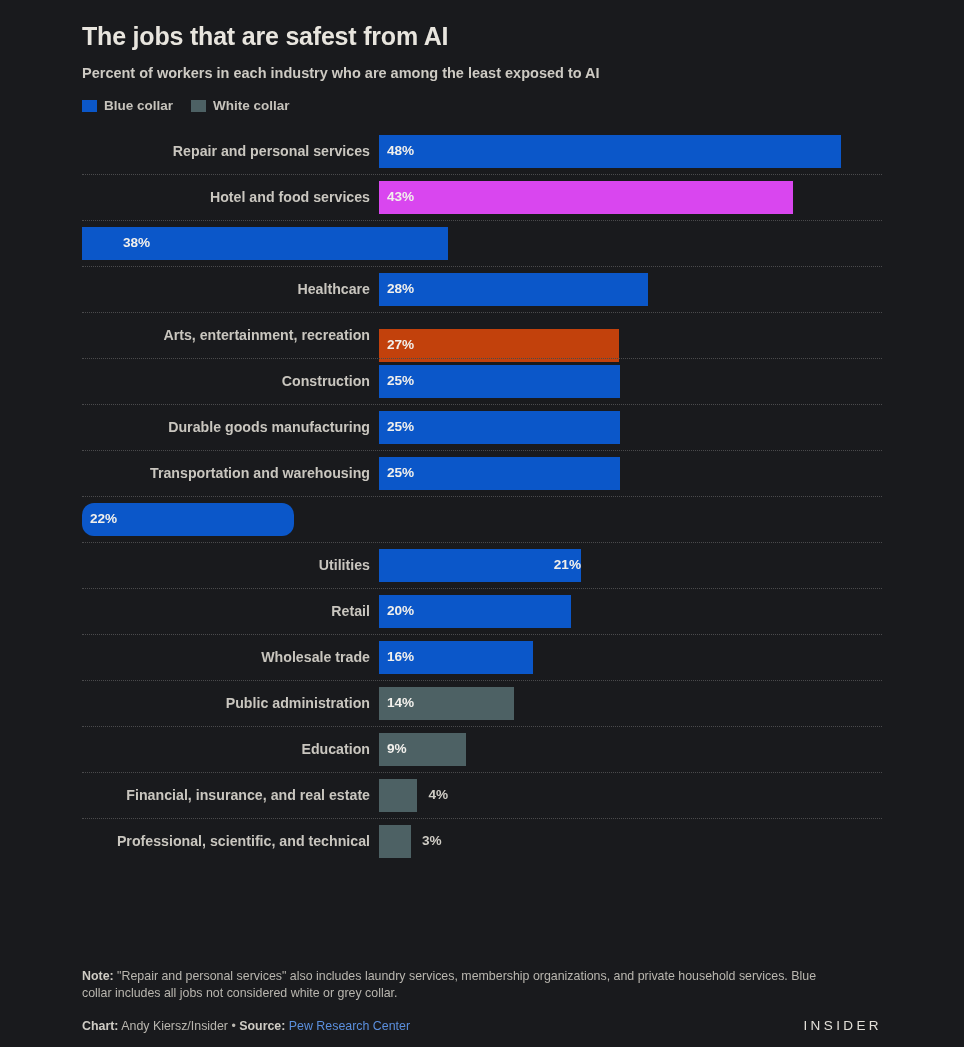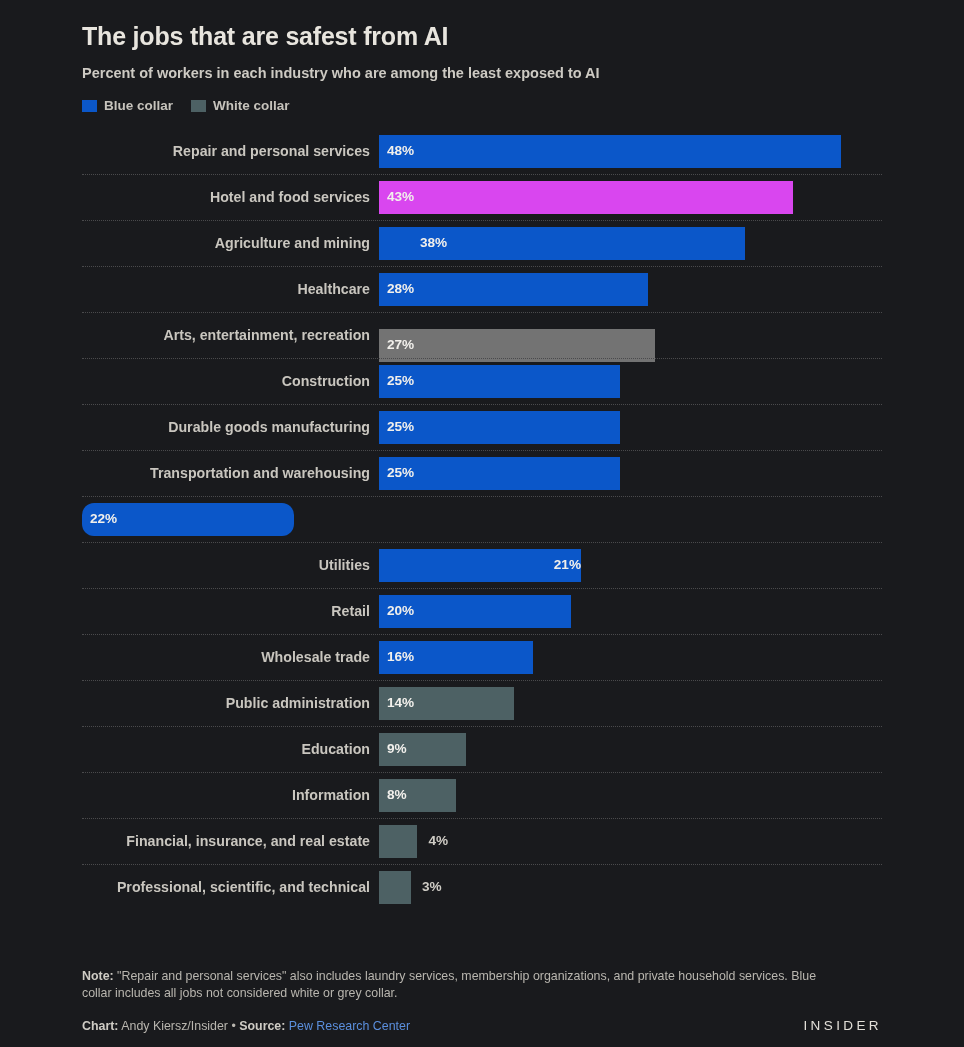--- a/index.html
+++ b/index.html
@@ -182,39 +182,38 @@
       </div>
       <div class="row">
         <div class="row-label">Hotel and food services</div>
         <div class="bar-wrap">
           <div class="bar" style="width: 413.66px; background: #d946ef;">
             <span class="bar-value">43%</span>
           </div>
         </div>
       </div>
       <div class="row">
-        <div class="row-label">Agriculture and mining</div>
         <div class="bar-wrap">
           <div class="bar" style="width: 365.56px; background: rgb(11, 87, 201); padding-left: 41px;">
             <span class="bar-value">38%</span>
           </div>
         </div>
       </div>
       <div class="row">
         <div class="row-label">Healthcare</div>
         <div class="bar-wrap">
           <div class="bar" style="width: 269.36px; background: rgb(11, 87, 201);">
             <span class="bar-value">28%</span>
           </div>
         </div>
       </div>
       <div class="row">
         <div class="row-label">Arts, entertainment, recreation</div>
         <div class="bar-wrap">
-          <div class="bar" style="width: 276px; background: #737373; margin-top: 20px;">
+          <div class="bar" style="width: 240px; background: #c2410c; margin-top: 20px;">
             <span class="bar-value">27%</span>
           </div>
         </div>
       </div>
       <div class="row">
         <div class="row-label">Construction</div>
         <div class="bar-wrap">
           <div class="bar" style="width: 240.5px; background: rgb(11, 87, 201);">
             <span class="bar-value">25%</span>
           </div>
@@ -273,28 +272,20 @@
           <div class="bar" style="width: 134.68px; background: rgb(77, 97, 100);">
             <span class="bar-value">14%</span>
           </div>
         </div>
       </div>
       <div class="row">
         <div class="row-label">Education</div>
         <div class="bar-wrap">
           <div class="bar" style="width: 86.58px; background: rgb(77, 97, 100);">
             <span class="bar-value">9%</span>
-          </div>
-        </div>
-      </div>
-      <div class="row">
-        <div class="row-label">Information</div>
-        <div class="bar-wrap">
-          <div class="bar" style="width: 76.96px; background: rgb(77, 97, 100);">
-            <span class="bar-value">8%</span>
           </div>
         </div>
       </div>
       <div class="row">
         <div class="row-label">Financial, insurance, and real estate</div>
         <div class="bar-wrap">
           <div class="bar" style="width: 38.48px; background: rgb(77, 97, 100);"></div>
           <span class="bar-value outside">4%</span>
         </div>
       </div>

